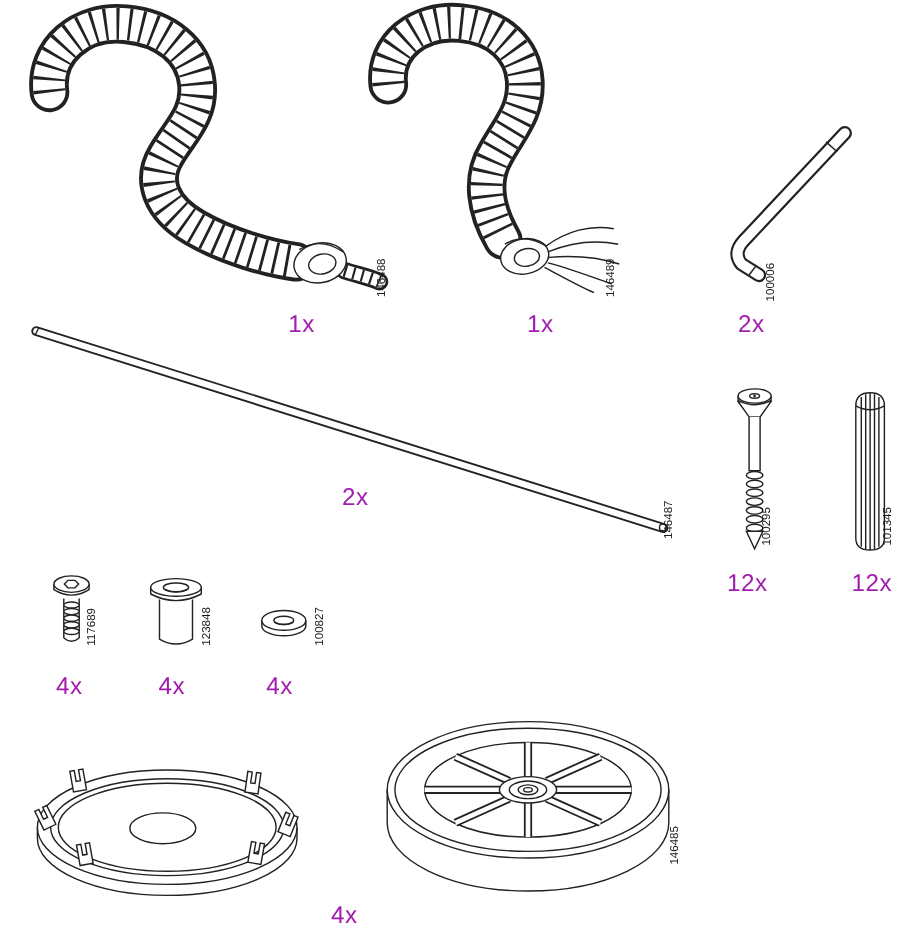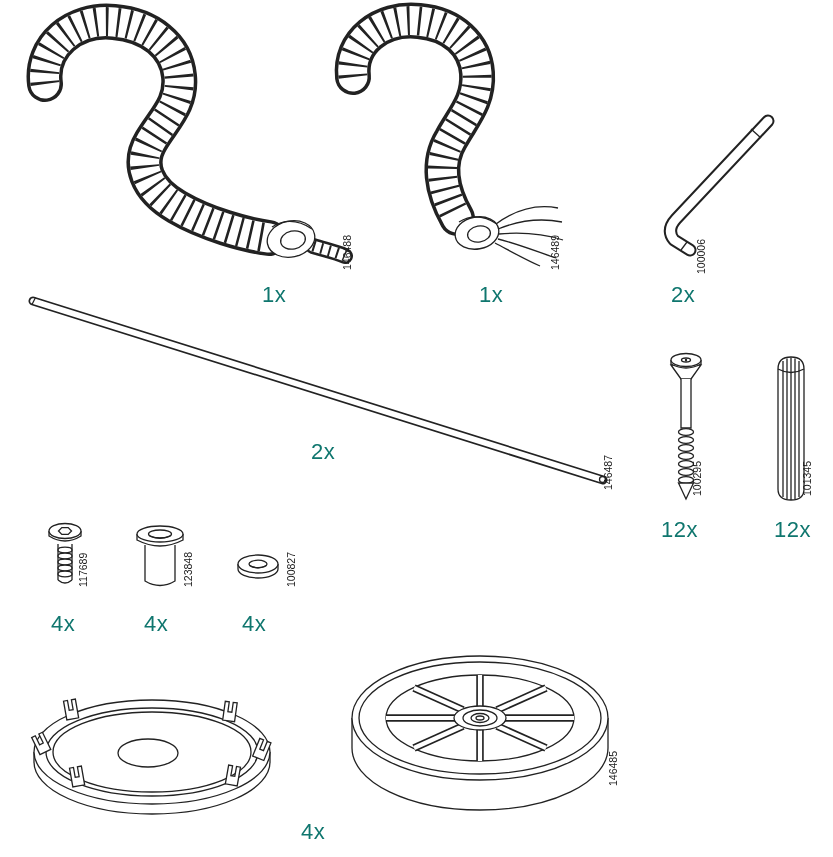--- a/index.html
+++ b/index.html
@@ -1,19 +1,19 @@
 <!DOCTYPE html>
 <html><head>
 <meta charset="utf-8">
 <style>
   html,body{margin:0;padding:0;background:#fff;}
   .canvas{position:relative;width:833px;height:857px;background:#fff;overflow:hidden;
           font-family:"Liberation Sans",sans-serif;}
   .art{position:absolute;left:0;top:0;}
-  .qty{position:absolute;font-size:22px;color:#0f766e;letter-spacing:0.5px;}
+  .qty{position:absolute;font-size:22px;color:#a21caf;letter-spacing:0.5px;}
   .part-num{position:absolute;font-size:10.5px;color:#1a1a1a;height:12px;line-height:12px;
             white-space:nowrap;transform:rotate(-90deg);transform-origin:0 100%;}
   .ln{fill:none;stroke:#222;stroke-width:1.3;}
   .fw{fill:#fff;stroke:#222;stroke-width:1.3;}
 </style>
 </head>
 <body>
 
 <div class="canvas">
 

